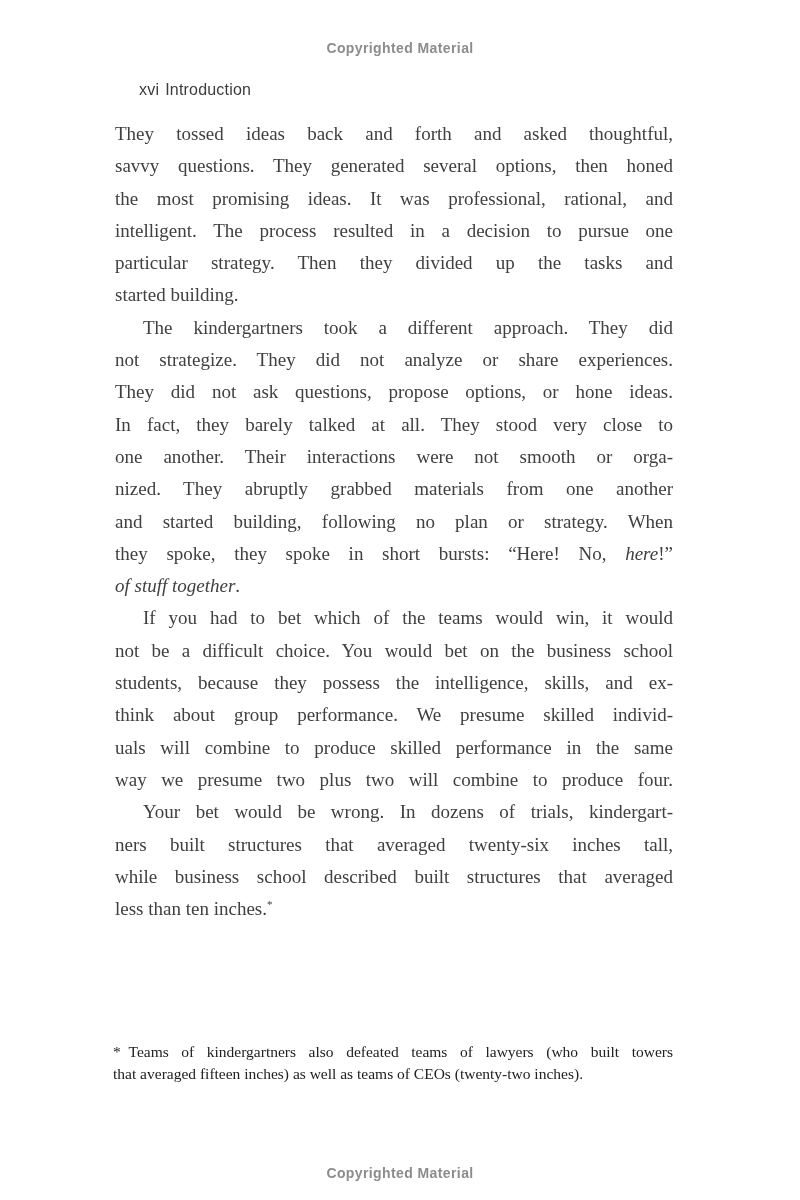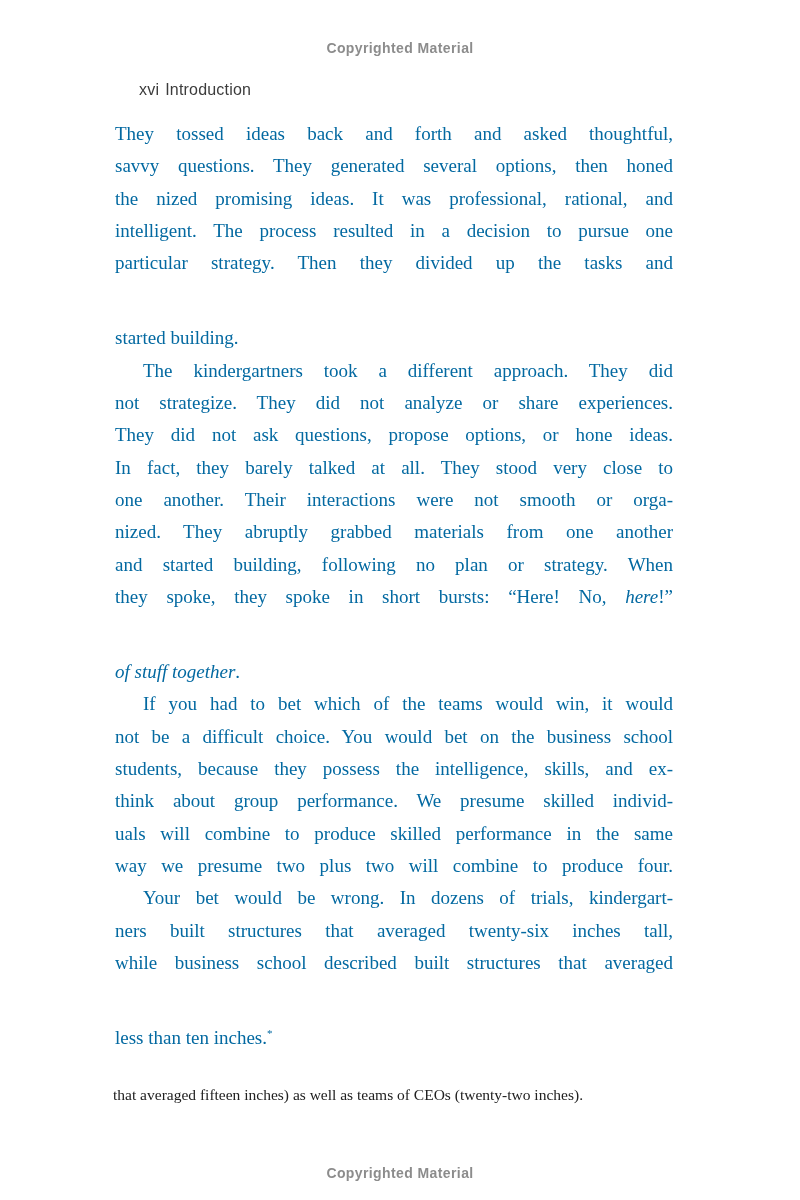--- a/index.html
+++ b/index.html
@@ -33,29 +33,28 @@
     letter-spacing: 0.2px;
     color: #3c3c3c;
     margin-left: 24px;
   }
   .body-text {
     position: absolute;
     left: 115px; top: 118px;
     width: 558px;
     font-size: 19px;
     line-height: 32.3px;
-    color: #0369a1;
+    color: #404040;
   }
   .line {
     text-align: justify;
     text-align-last: justify;
   }
   .line.last {
     text-align-last: left;
-    margin-top: 43px;
   }
   .line.indent {
     text-indent: 28px;
   }
   .line em { font-style: italic; }
   sup.fnref {
     font-size: 11px;
     vertical-align: super;
     line-height: 0;
   }
@@ -75,21 +74,21 @@
 
 <div class="running-header">
   <span>xvi</span>
   <span>Introduction</span>
 </div>
 
 <div class="body-text">
     <div class="para">
       <div class="line"><span>They tossed ideas back and forth and asked thoughtful,</span></div>
       <div class="line"><span>savvy questions. They generated several options, then honed</span></div>
-      <div class="line"><span>the nized promising ideas. It was professional, rational, and</span></div>
+      <div class="line"><span>the most promising ideas. It was professional, rational, and</span></div>
       <div class="line"><span>intelligent. The process resulted in a decision to pursue one</span></div>
       <div class="line"><span>particular strategy. Then they divided up the tasks and</span></div>
       <div class="line last"><span>started building.</span></div>
     </div>
     <div class="para">
       <div class="line indent"><span>The kindergartners took a different approach. They did</span></div>
       <div class="line"><span>not strategize. They did not analyze or share experiences.</span></div>
       <div class="line"><span>They did not ask questions, propose options, or hone ideas.</span></div>
       <div class="line"><span>In fact, they barely talked at all. They stood very close to</span></div>
       <div class="line"><span>one another. Their interactions were not smooth or orga-</span></div>
@@ -108,16 +107,17 @@
     </div>
     <div class="para">
       <div class="line indent"><span>Your bet would be wrong. In dozens of trials, kindergart-</span></div>
       <div class="line"><span>ners built structures that averaged twenty-six inches tall,</span></div>
       <div class="line"><span>while business school described built structures that averaged</span></div>
       <div class="line last"><span>less than ten inches.</span><sup class="fnref">*</sup></div>
     </div>
   </div>
 
 <div class="footnote">
+    <div class="line"><span>* Teams of kindergartners also defeated teams of lawyers (who built towers</span></div>
     <div class="line last"><span>that averaged fifteen inches) as well as teams of CEOs (twenty-two inches).</span></div>
   </div>
 
 <div class="notice bottom">Copyrighted Material</div>
 
 </body></html>

